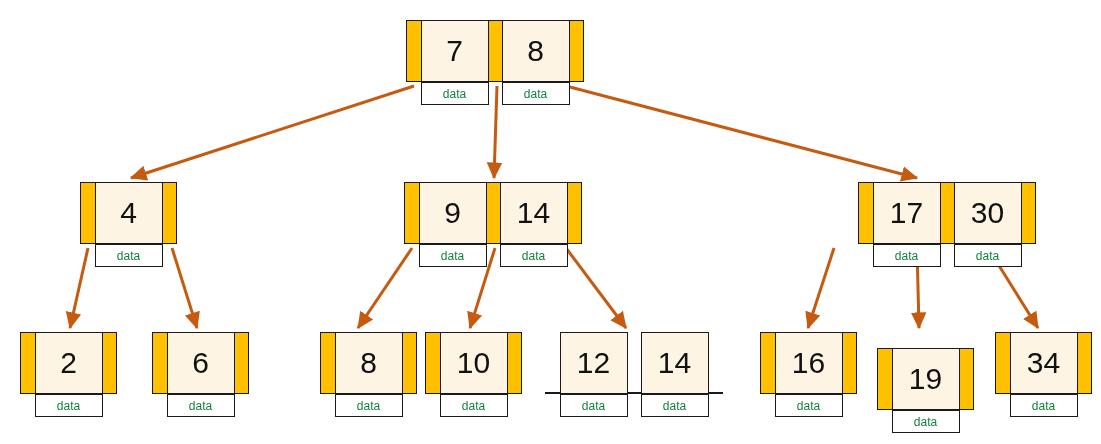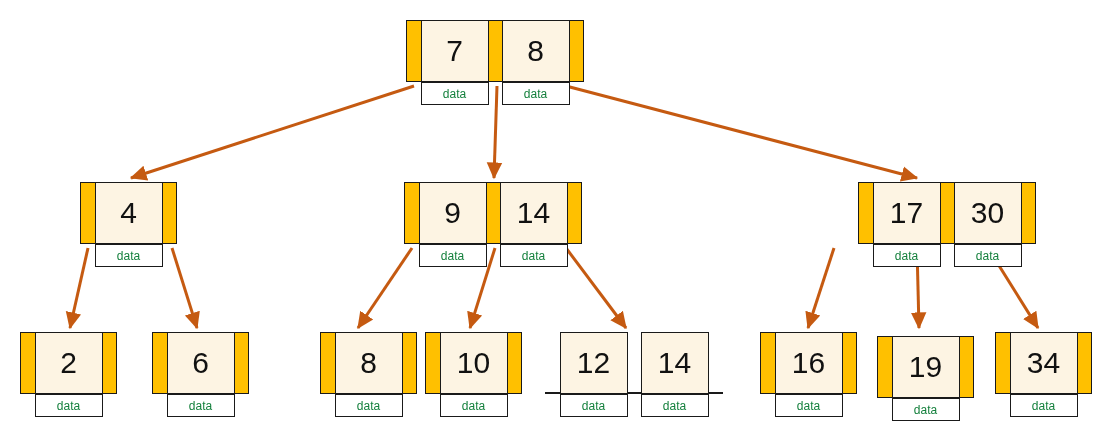--- a/index.html
+++ b/index.html
@@ -190,21 +190,21 @@
         <div class="ptr"></div>
       </div>
       <div class="node" style="left: 760px; top: 332px;">
         <div class="ptr"></div>
         <div class="cellwrap">
           <div class="keycell">16</div>
           <div class="databox">data</div>
         </div>
         <div class="ptr"></div>
       </div>
-      <div class="node" style="left: 877px; top: 336px; border-radius: 8px;">
+      <div class="node" style="left: 877px; top: 348px; border-radius: 8px;">
         <div class="ptr"></div>
         <div class="cellwrap">
           <div class="keycell">19</div>
           <div class="databox">data</div>
         </div>
         <div class="ptr"></div>
       </div>
       <div class="node" style="left: 995px; top: 332px;">
         <div class="ptr"></div>
         <div class="cellwrap">

